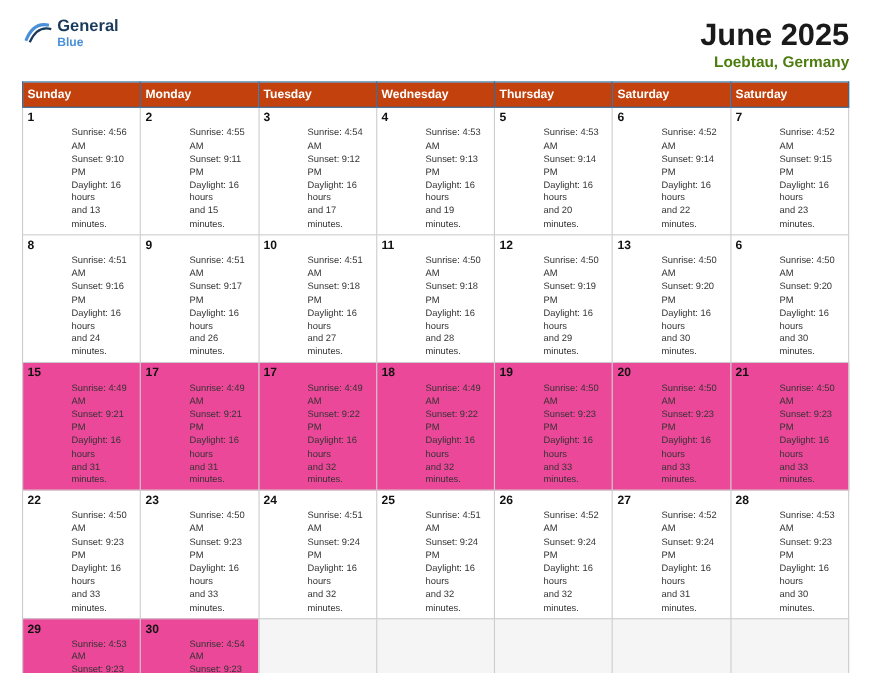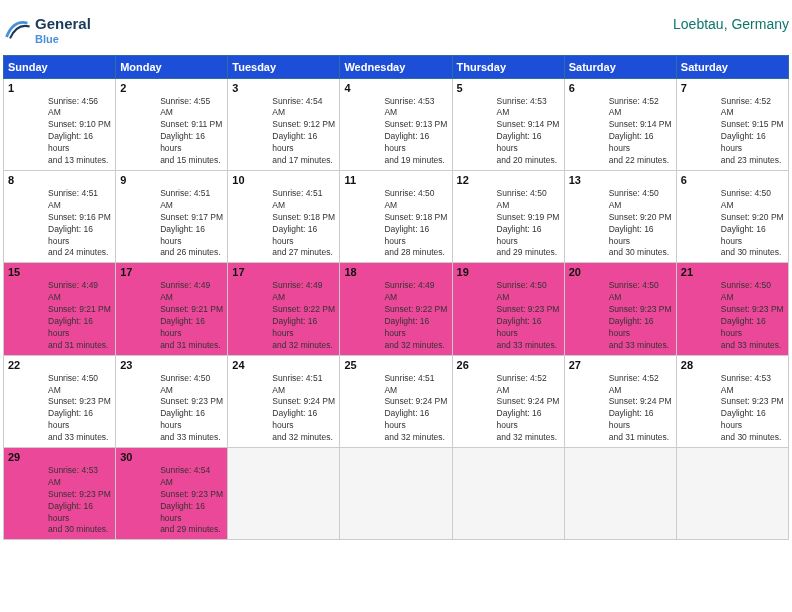--- a/index.html
+++ b/index.html
@@ -6,21 +6,21 @@
     body {
       font-family: Arial, sans-serif;
       background: #fff;
       width: 792px;
       height: 612px;
       overflow: hidden;
     }
     .page {
       width: 792px;
       height: 612px;
-      padding: 16px 3px;
+      padding: 16px 20px;
       position: relative;
     }
     .header {
       display: flex;
       justify-content: space-between;
       align-items: flex-start;
       margin-bottom: 10px;
     }
     .logo {
       display: flex;
@@ -34,29 +34,30 @@
     .title-block {
       text-align: right;
     }
     .month-title {
       font-size: 28px;
       font-weight: bold;
       color: #1a1a1a;
     }
     .subtitle {
       font-size: 14px;
-      color: #0f766e;
+      color: #4d7c0f;
+      font-weight: bold;
     }
     .calendar {
       width: 100%;
       border-collapse: collapse;
       table-layout: fixed;
     }
     .calendar th {
-      background: #1d4ed8;
+      background: #c2410c;
       color: #fff;
       font-size: 11px;
       font-weight: bold;
       padding: 5px 4px;
       text-align: left;
       border: 1px solid #2e6da4;
     }
     .calendar td {
       vertical-align: top;
       border: 1px solid #ccc;
@@ -95,20 +96,21 @@
       <svg class="logo-icon" viewBox="0 0 40 40">
         <path d="M5 30 Q15 5 35 10" stroke="#4a90d9" stroke-width="4" fill="none"></path>
         <path d="M10 32 Q20 10 38 15" stroke="#1a3a5c" stroke-width="3" fill="none"></path>
       </svg>
       <div>
         <div style="font-size:15px;font-weight:bold;color:#1a3a5c;line-height:1.1;">General</div>
         <div style="font-size:11px;font-weight:bold;color:#4a90d9;line-height:1.1;">Blue</div>
       </div>
     </div>
     <div class="title-block">
+      <div class="month-title">June 2025</div>
       <div class="subtitle">Loebtau, Germany</div>
     </div>
   </div>
 
   <table class="calendar">
     <thead>
       <tr>
         <th>Sunday</th>
         <th>Monday</th>
         <th>Tuesday</th>

